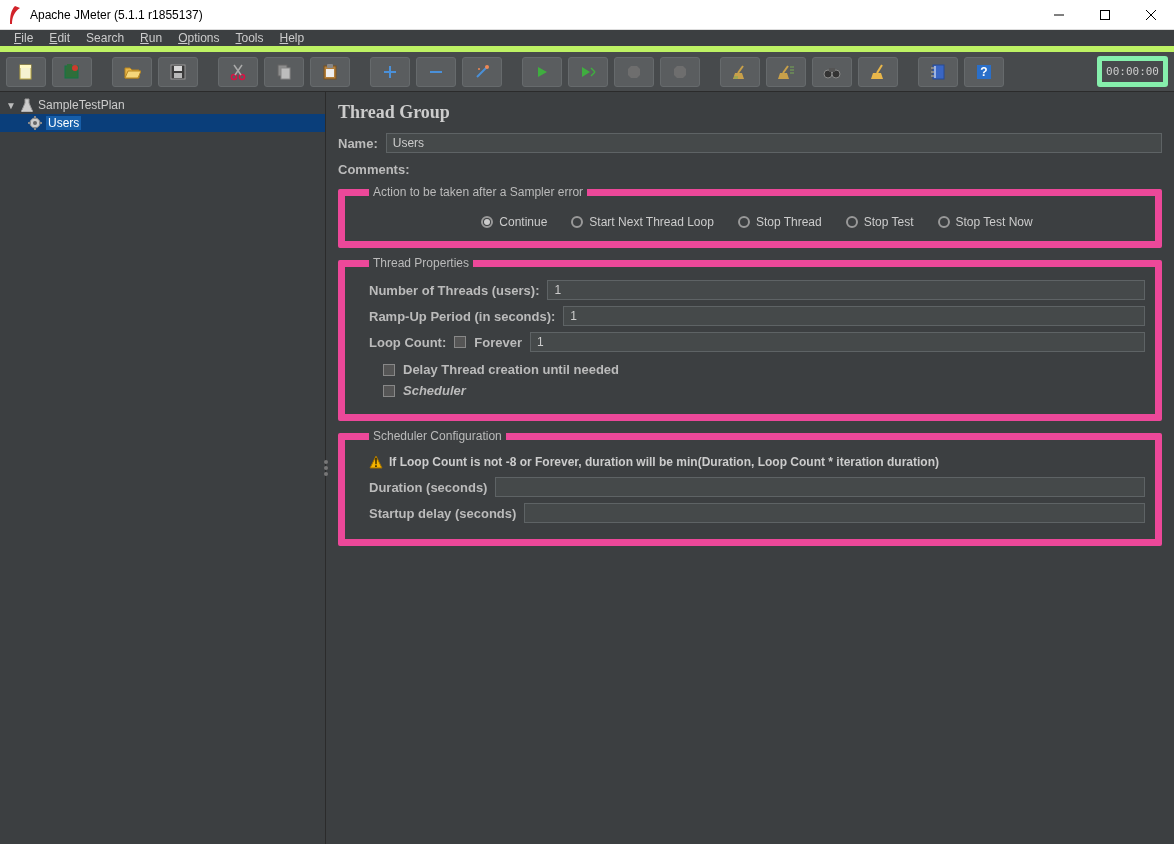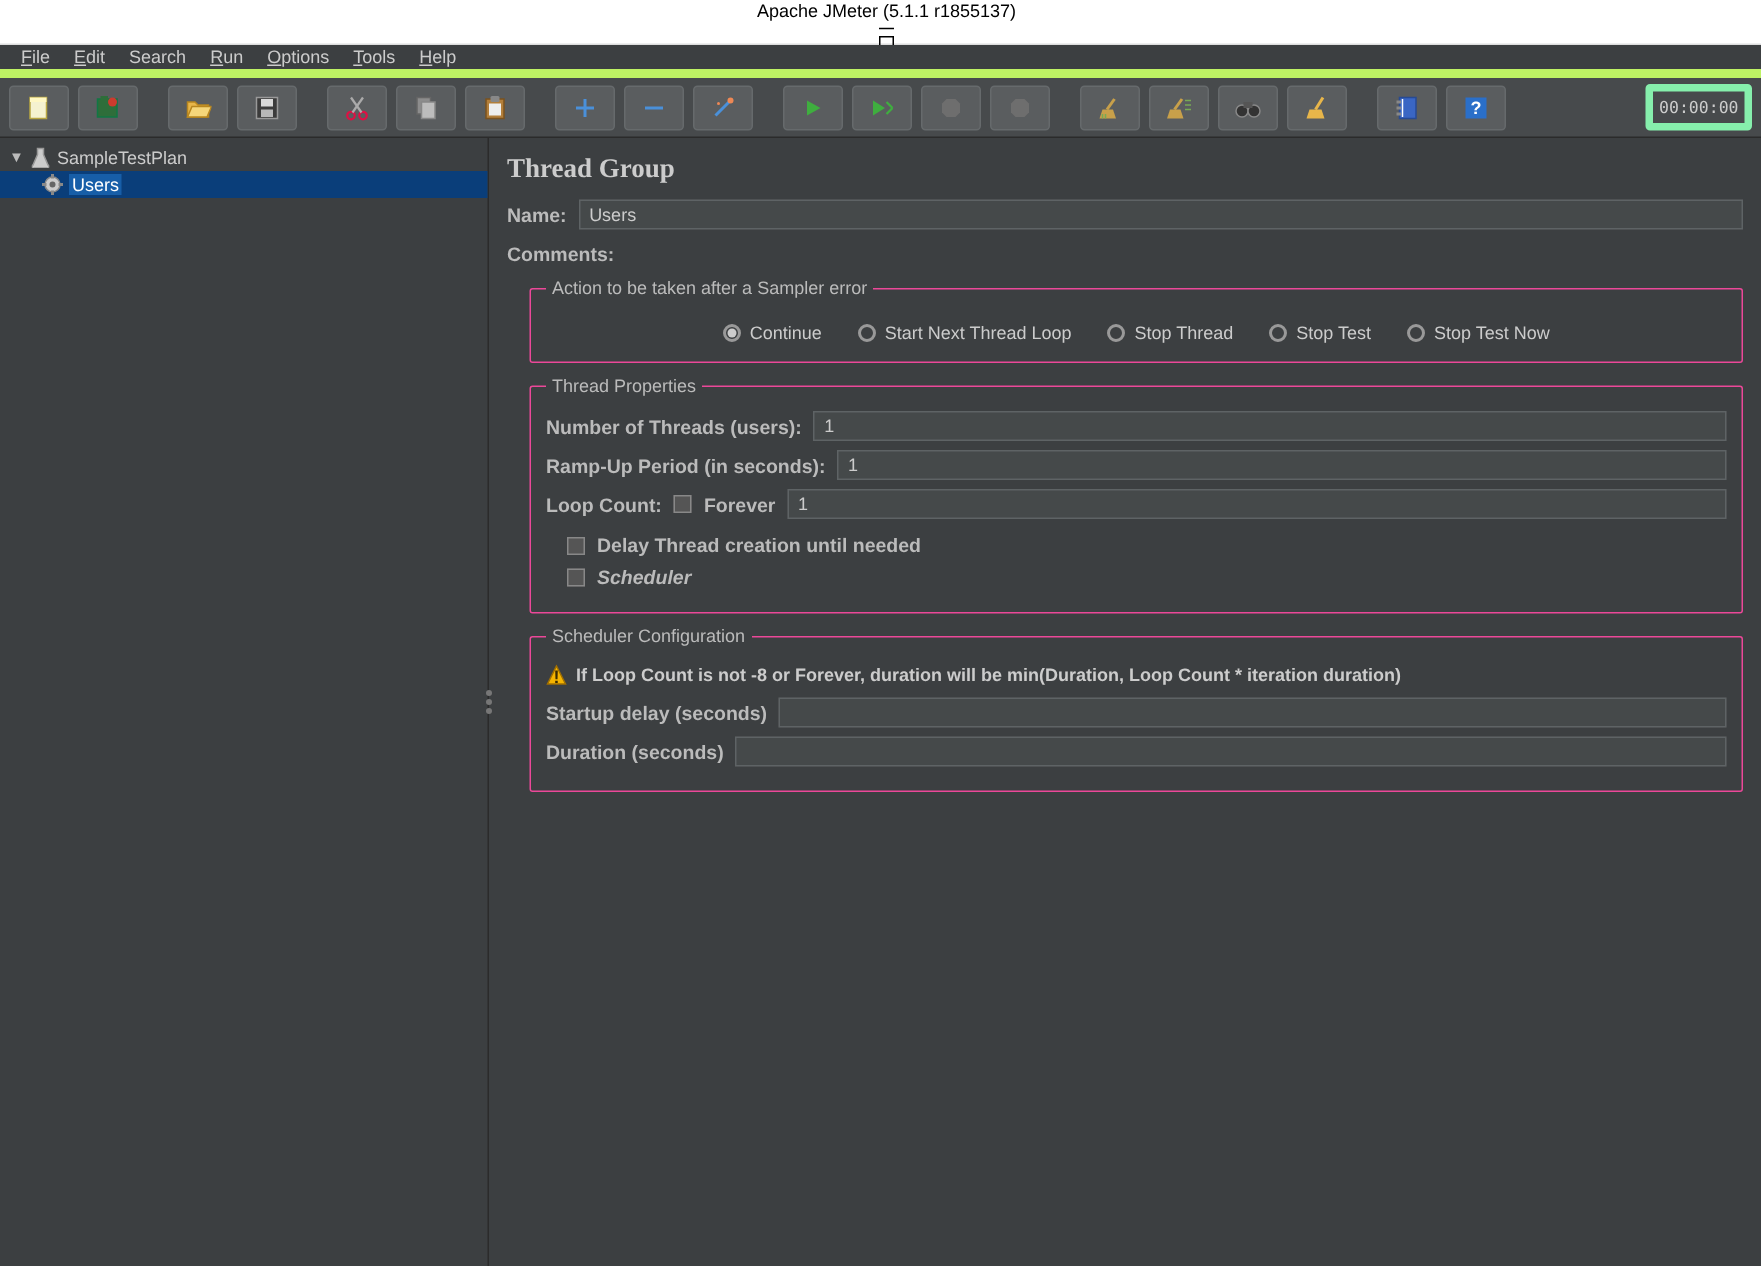--- a/index.html
+++ b/index.html
@@ -1,18 +1,18 @@
 <!DOCTYPE html>
 <html><head>
 <meta charset="utf-8">
 <style>
 * { box-sizing: border-box; margin: 0; padding: 0; font-family: Tahoma, Arial, sans-serif; font-size: 12px; }
 html, body { width: 1174px; height: 844px; overflow: hidden; background: #fff; }
 
-.titlebar { height: 30px; background: #fff; display: flex; align-items: center; padding: 0 0 0 8px; border-bottom: 1px solid #ddd; flex-direction: column; }
+.titlebar { height: 30px; background: #fff; display: flex; align-items: center; padding: 0 0 0 8px; border-bottom: 1px solid #ddd; }
 .titlebar .feather { width: 14px; height: 18px; margin-right: 8px; }
 .titlebar .title { font-size: 12px; color: #000; flex: 1; }
 .titlebar .winbtn { width: 46px; height: 30px; display: flex; align-items: center; justify-content: center; color: #000; }
 
 .app { background: #3c3f41; color: #bbb; height: calc(844px - 30px); display: flex; flex-direction: column; }
 
 .menubar { height: 22px; background: #3c3f41; display: flex; align-items: center; padding: 0 6px; gap: 0; border-bottom: 6px solid #bef264; }
 .menubar .menu { padding: 2px 8px; color: #ccc; cursor: default; }
 .menubar .menu u { text-decoration: underline; }
 
@@ -31,21 +31,21 @@
 .tree-row.selected .label { background:#175ea8; color:#fff; padding:0 2px;}
 .tree-toggle { width:10px; color:#bbb; font-size:10px; text-align:center;}
 .tree-icon { width:14px; height:14px; display:flex;align-items:center;justify-content:center; }
 
 .main { flex: 1; background: #3c3f41; padding: 10px 12px 12px 12px; overflow: auto; }
 .main h2 { font-size: 18px; color: #ccc; font-weight: bold; margin-bottom: 10px; font-family: Liberation Serif, serif; }
 .form-row { display: flex; align-items: center; gap: 8px; margin-bottom: 6px; }
 .form-row label { color: #bbb; font-weight: bold; font-size: 13px; }
 .form-input { flex:1; background:#45494a; border:1px solid #5e6365; color:#ccc; height:20px; padding:0 6px; font-size:12px; }
 .form-input.small { flex:1; }
-fieldset { border:1px solid #ec4899; border-radius:2px; padding:10px 10px 10px 10px; margin-bottom:8px; position: relative; margin-left: 15px; }
+fieldset { border:7px solid #ec4899; border-radius:2px; padding:10px 10px 10px 24px; margin-bottom:8px; position: relative; }
 fieldset legend { color:#bbb; padding:0 4px; font-size:12px; }
 .radio-row { display:flex; align-items:center; justify-content:center; gap:24px; padding:6px 0 2px; }
 .radio-item { display:flex; align-items:center; gap:6px; color:#ccc; font-weight:normal; font-size:12px;}
 .radio { width:12px;height:12px;border-radius:50%;border:2px solid #999;display:flex;align-items:center;justify-content:center;}
 .radio.checked::after{content:"";width:6px;height:6px;border-radius:50%;background:#ccc;}
 .check { width:12px;height:12px;border:1px solid #888;background:#555;display:inline-block;}
 .propgrid .form-row label { min-width: 0; }
 .warn-icon{width:14px;height:14px;display:inline-flex;align-items:center;justify-content:center;}
 .sched-warn{display:flex;align-items:center;gap:6px;color:#ccc;font-weight:bold;font-size:12px;margin:2px 0 8px;}
 </style>
@@ -336,24 +336,24 @@
         <div class="sched-warn">
           <span class="warn-icon">
               <svg width="14" height="14">
                 <polygon points="7,1 13,13 1,13" fill="#f5b400" stroke="#a06f00"></polygon>
                 <text x="7" y="12" text-anchor="middle" font-size="9" font-weight="bold" fill="#3a2a00">!</text>
               </svg>
             </span>
           <span>If Loop Count is not -8 or Forever, duration will be min(Duration, Loop Count * iteration duration)</span>
         </div>
         <div class="form-row">
+          <label>Duration (seconds)</label>
+          <input class="form-input small" style="">
+        </div>
+        <div class="form-row">
           <label>Startup delay (seconds)</label>
           <input class="form-input small" style="">
         </div>
-        <div class="form-row">
-          <label>Duration (seconds)</label>
-          <input class="form-input small" style="">
-        </div>
       </fieldset>
     </div>
 
   </div>
 </div>
 
 </body></html>

